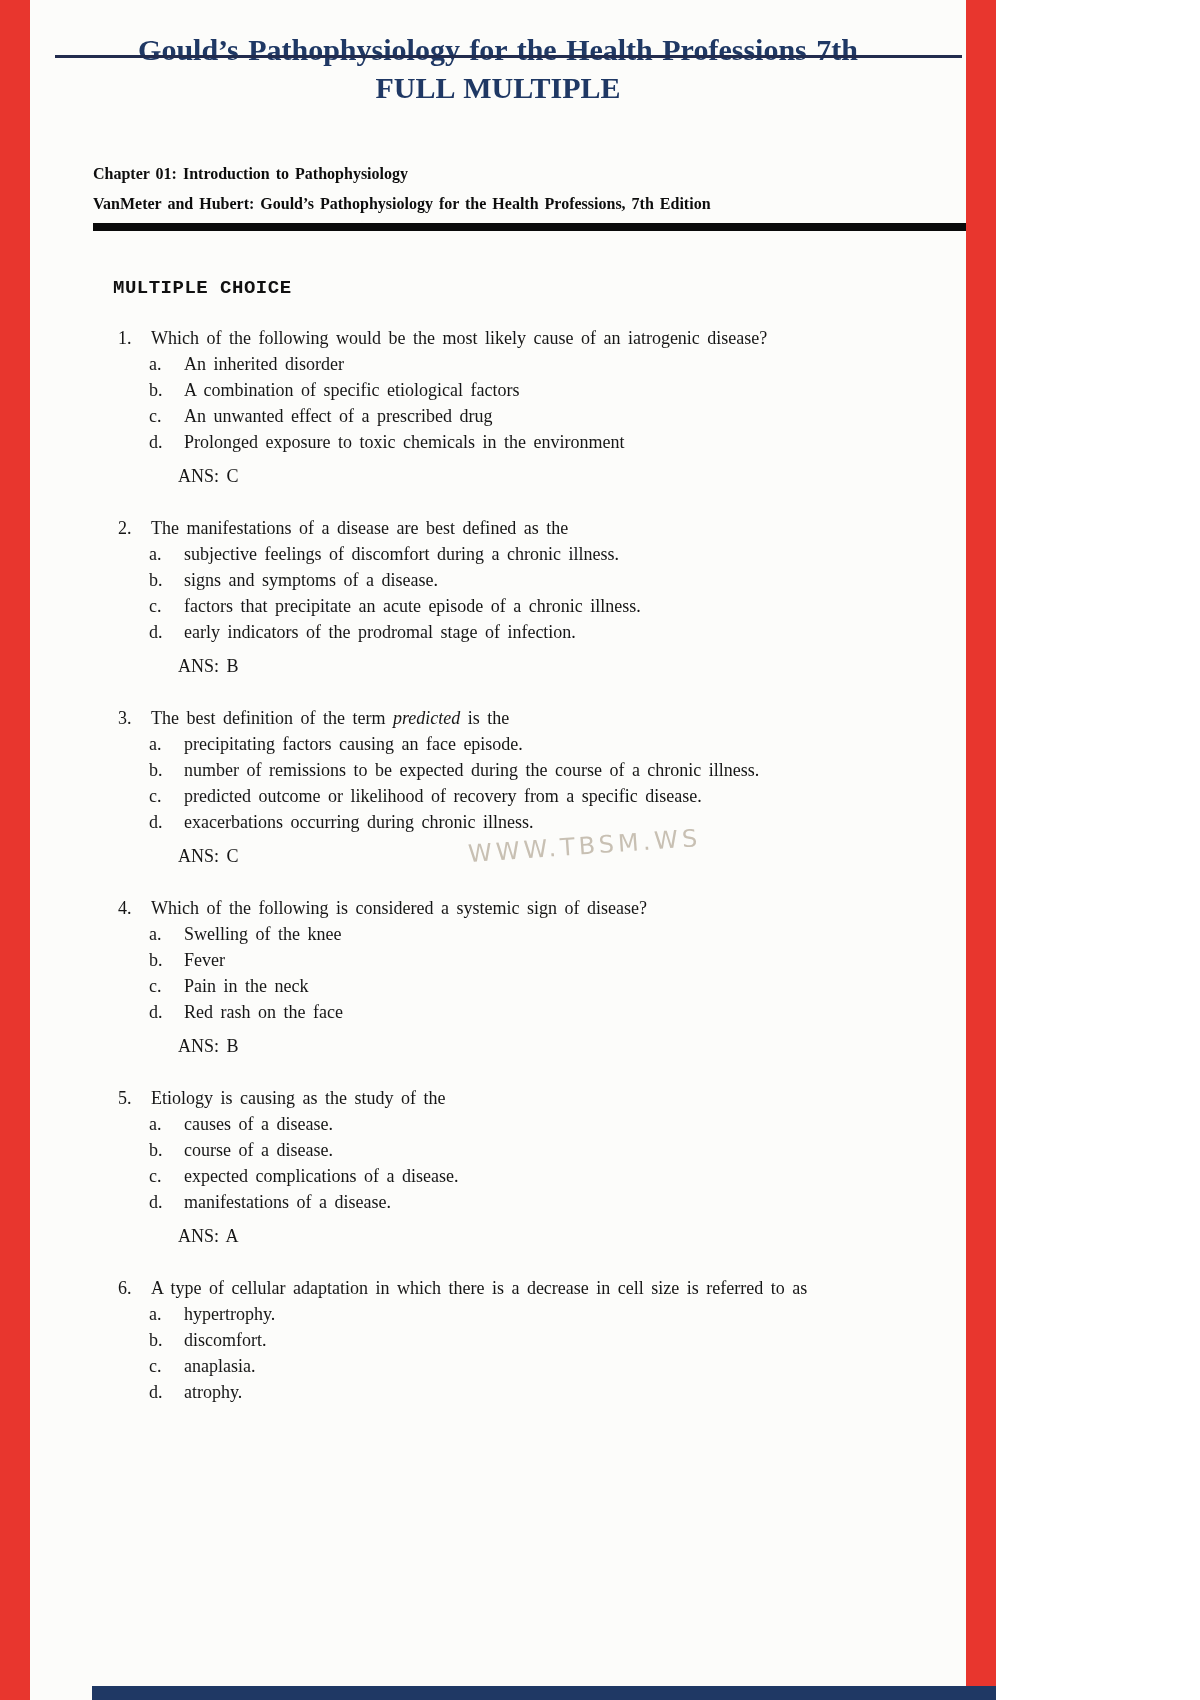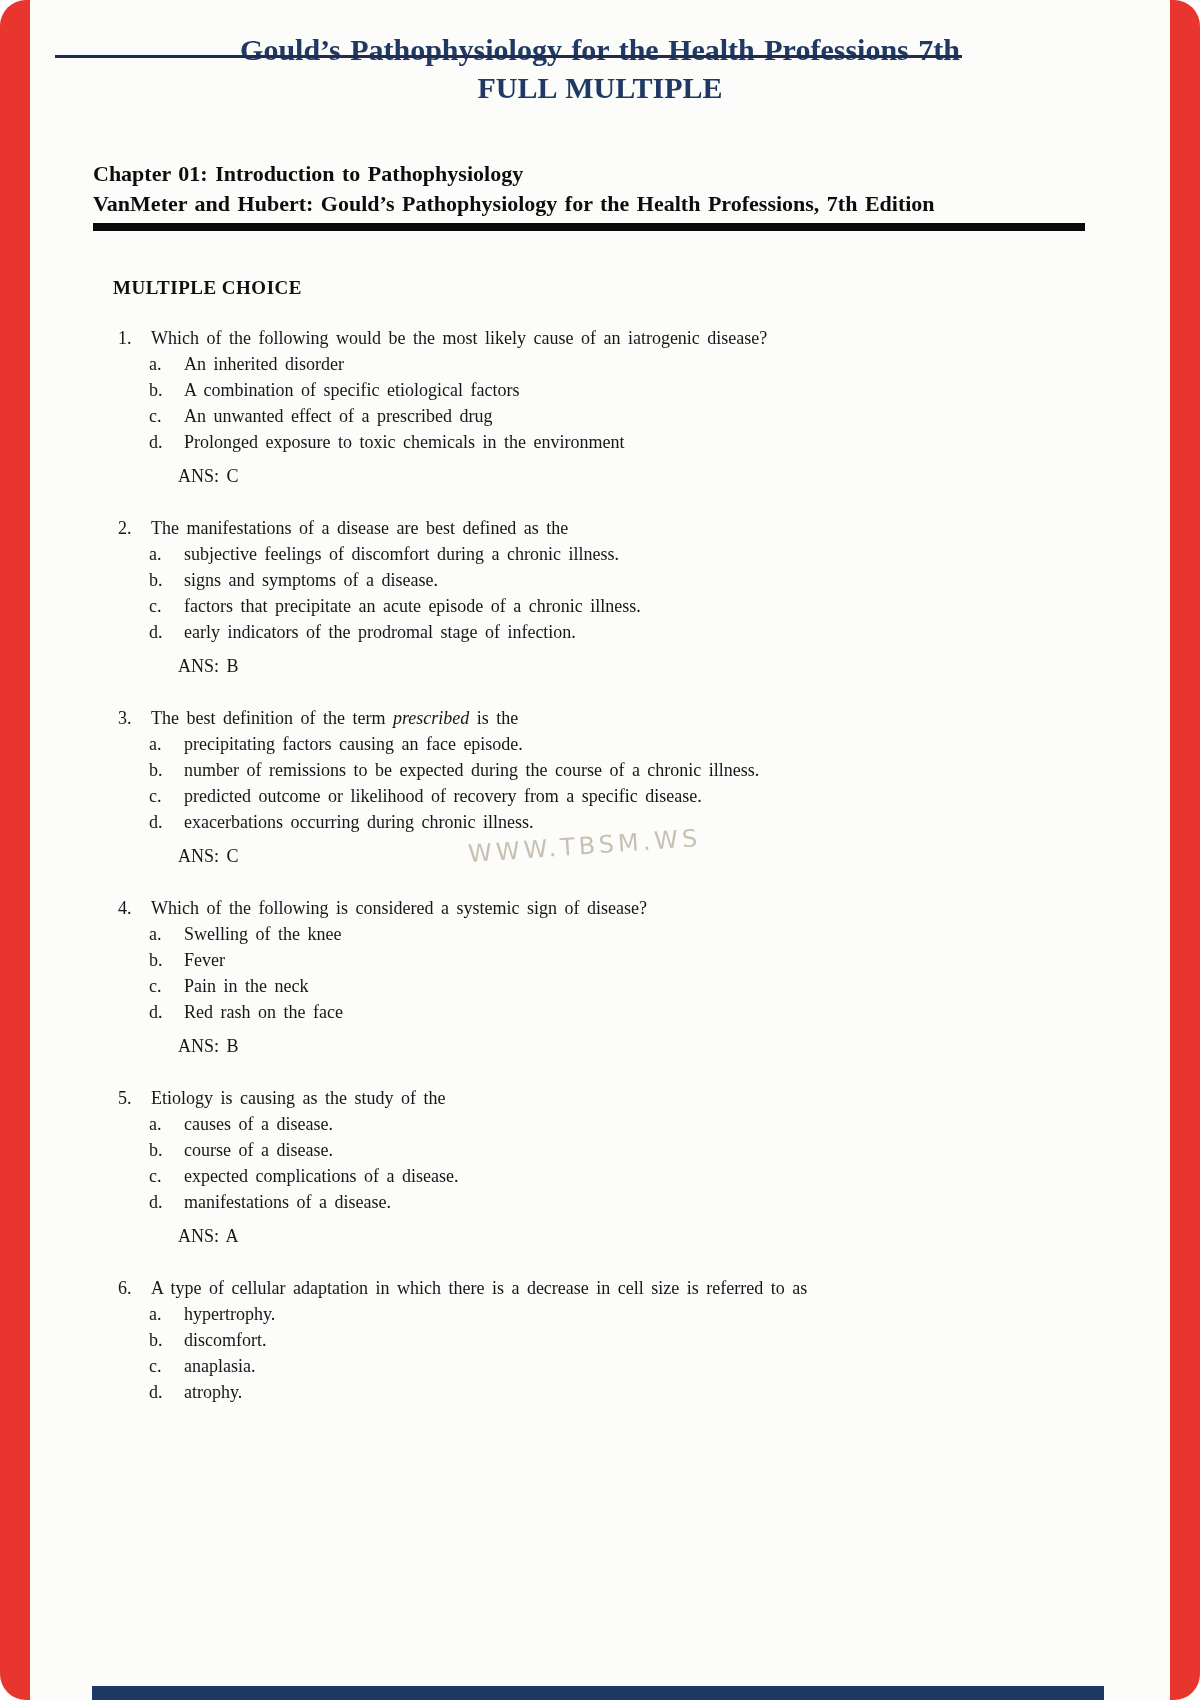--- a/index.html
+++ b/index.html
@@ -4,24 +4,23 @@
 <style>
   * { margin:0; padding:0; box-sizing:border-box; }
   html,body { background:#ffffff; }
   body {
     width:1200px; height:1700px;
     font-family:"Liberation Serif", serif;
     color:#161616;
   }
   .page {
     position:relative;
-    width:1200px; height:1700px;
+    width:996px; height:1700px;
     background:#fcfcfa;
     overflow:hidden;
-    border-radius:26px;
   }
   .edge-bar {
     position:absolute; top:0; width:30px; height:100%;
     background:var(--accent-red,#e8362e);
   }
   .edge-left { left:0; }
   .edge-right { right:0; }
   .footer-bar {
     position:absolute; bottom:0; left:92px; width:1012px; height:14px;
     background:var(--navy,#1f3864);
@@ -36,36 +35,37 @@
     word-spacing:2px;
   }
   .strike-line {
     position:absolute; left:55px; top:55px; width:907px; height:3px;
     background:#222c4e;
   }
   .chapter-heading {
     margin:52px 0 0 93px;
     width:995px;
     font-weight:bold;
-    font-size:22px;
+    font-size:16px;
     line-height:30px;
     color:#0d0d0d;
     word-spacing:2px;
   }
   .heading-rule {
     margin:4px 0 0 93px;
     width:992px; height:8px;
     background:#0a0a0a;
   }
   .section-label {
     margin:46px 0 0 113px;
     font-weight:bold;
     font-size:19px;
     color:#111;
     letter-spacing:0.5px;
+    font-family:Liberation Mono, monospace;
   }
   .questions {
     margin:26px 0 0 118px;
     width:990px;
     font-size:18px;
     line-height:26px;
     word-spacing:3px;
   }
   .question { margin-bottom:26px; }
   .q-row { display:flex; }
@@ -157,21 +157,21 @@
             <span class="opt-letter">d.</span>
             <span class="opt-text">early indicators of the prodromal stage of infection.</span>
           </div>
         </div>
     <div class="answer">ANS: B</div>
   </div>
 
   <div class="question">
     <div class="q-row">
       <span class="q-num">3.</span>
-      <span class="q-stem"><span class="stem-pre">The best definition of the term </span><span class="stem-italic">prescribed</span><span class="stem-post"> is the</span></span>
+      <span class="q-stem"><span class="stem-pre">The best definition of the term </span><span class="stem-italic">predicted</span><span class="stem-post"> is the</span></span>
     </div>
     <div class="options">
           <div class="option-row">
             <span class="opt-letter">a.</span>
             <span class="opt-text">precipitating factors causing an face episode.</span>
           </div>
           <div class="option-row">
             <span class="opt-letter">b.</span>
             <span class="opt-text">number of remissions to be expected during the course of a chronic illness.</span>
           </div>

